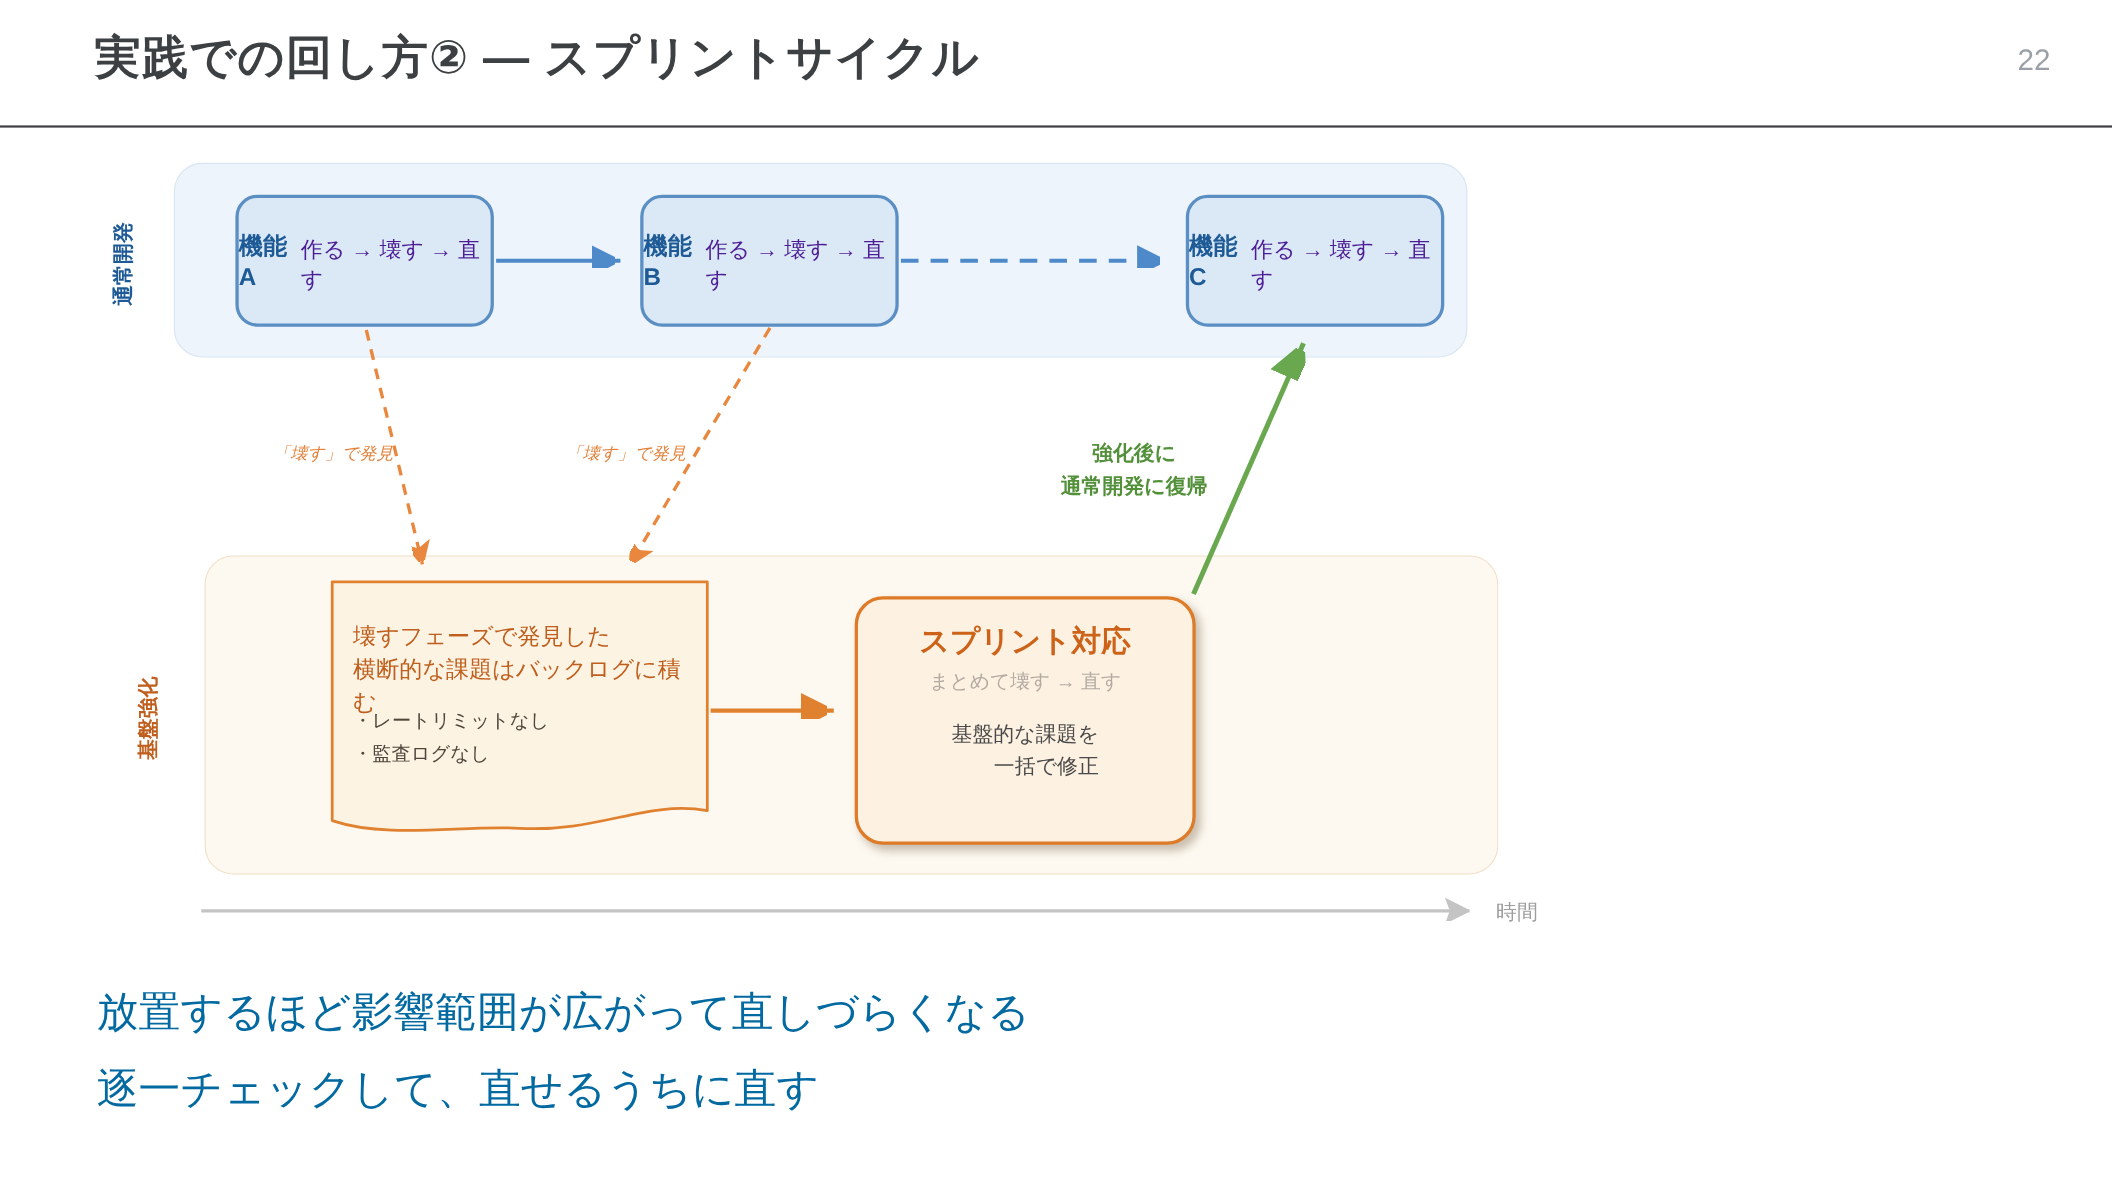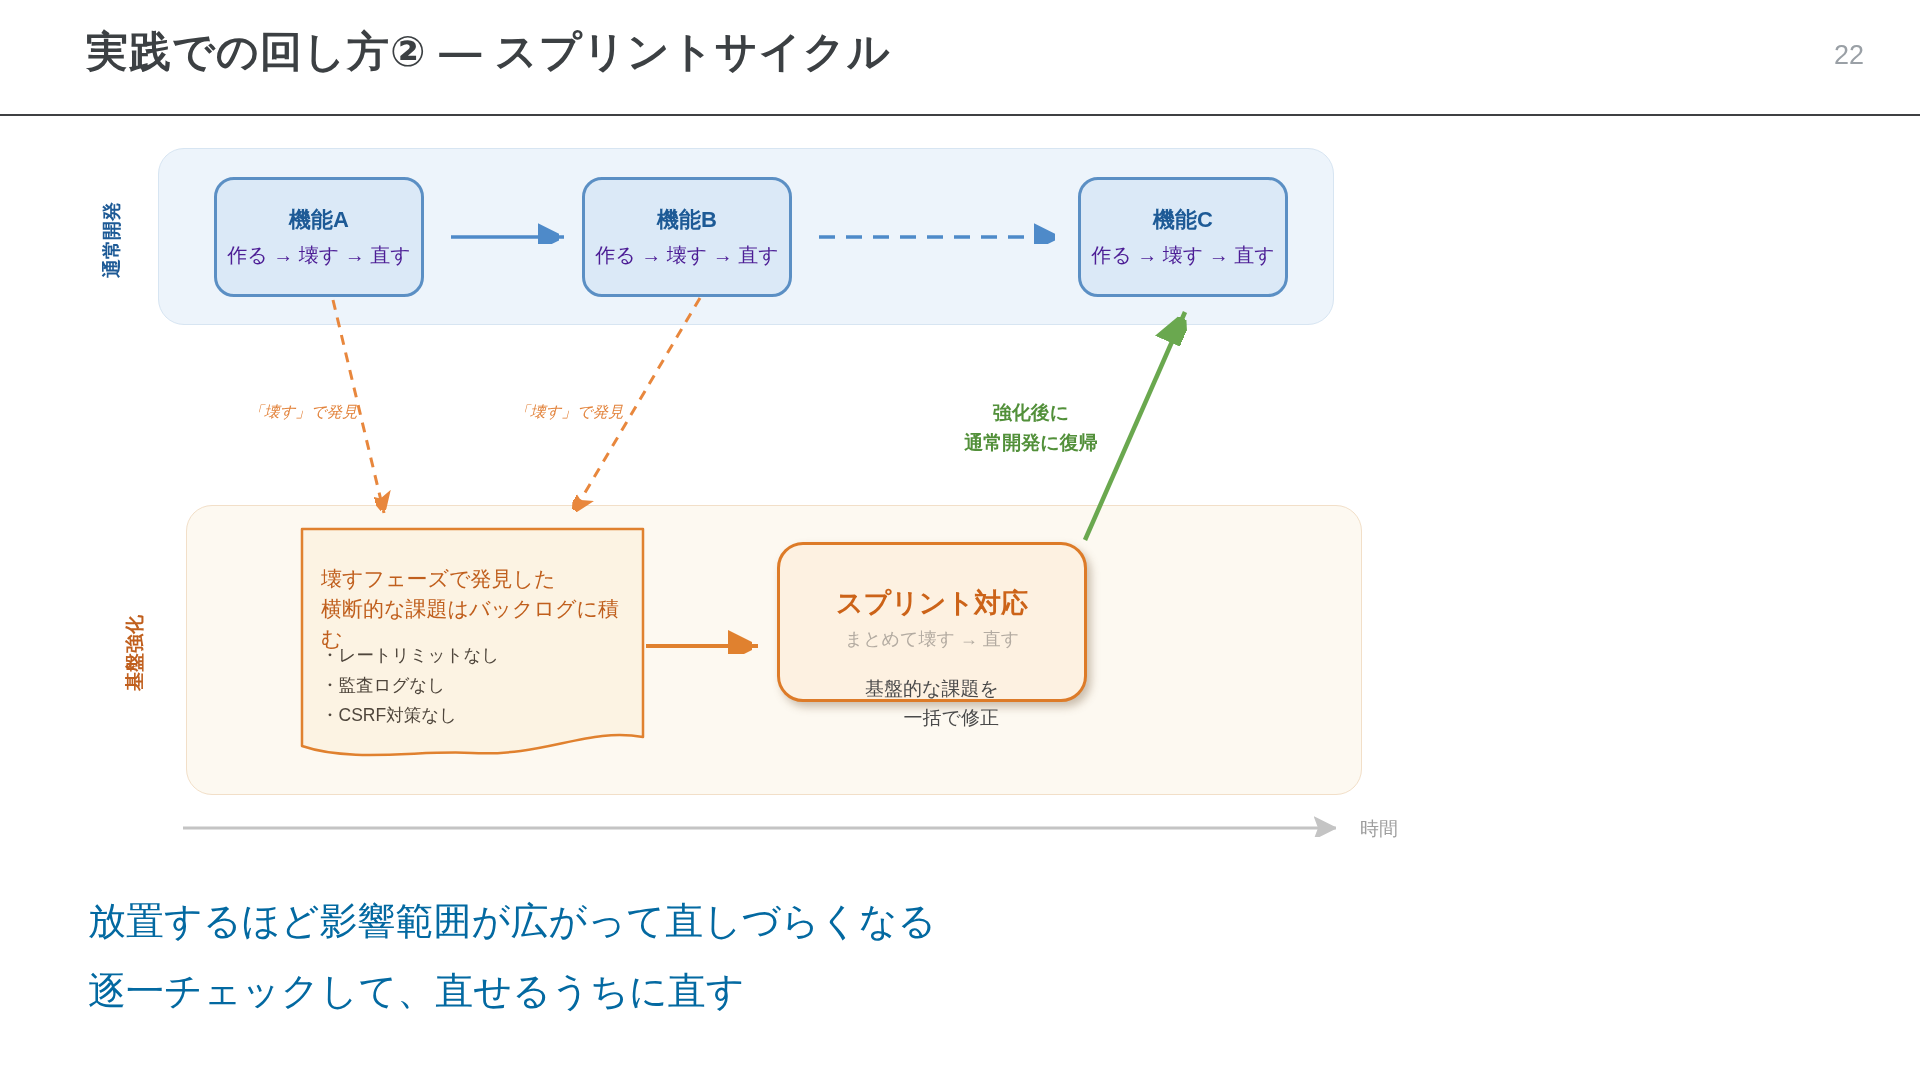--- a/index.html
+++ b/index.html
@@ -14,33 +14,33 @@
 
   
   .lane { position:absolute; border-radius:26px; }
   .lane-normal { left:158px; top:148px; width:1176px; height:177px; background:#edf4fb; border:1.5px solid #d7e5f2; }
   .lane-foundation { left:186px; top:505px; width:1176px; height:290px; background:#fdf9f1; border:1.5px solid #f2dfc8; }
   .lane-label { position:absolute; font-size:19px; font-weight:700; white-space:nowrap; transform:rotate(-90deg); transform-origin:center center; }
   .lane-label-normal { left:72px; top:227px; width:80px; text-align:center; color:#1d5a96; }
   .lane-label-foundation { left:95px; top:640px; width:80px; text-align:center; color:#c05f1d; }
 
   
-  .feature-box { position:absolute; top:177px; width:210px; height:120px; background:#dbe9f7; border:3px solid #5b8fc4; border-radius:20px;
-                 display:flex; flex-direction:column; align-items:center; justify-content:center; }
+  .feature-box { position:absolute; top:177px; width:235px; height:120px; background:#dbe9f7; border:3px solid #5b8fc4; border-radius:20px;
+                 display:flex; align-items:center; justify-content:space-between; }
   .feature-a { left:214px; } .feature-b { left:582px; } .feature-c { left:1078px; }
   .feature-title { font-size:22px; font-weight:700; color:#1d5a96; }
   .feature-subtitle { font-size:20px; color:#4c1d95; margin-top:7px; }
 
   
   .note-title { position:absolute; left:321px; top:564px; width:312px; font-size:21px; font-weight:400; color:#c05f1d; line-height:1.42; }
   .note-list { position:absolute; left:321px; top:640px; width:312px; font-size:17.5px; color:#4f463c; line-height:1.72; }
 
   
-  .sprint-box { position:absolute; left:777px; top:542px; width:310px; height:160px; background:#fdf1e1; border:3.5px solid #dd7b28; border-radius:26px;
-                box-shadow:4px 5px 8px rgba(110,80,50,0.35); display:flex; flex-direction:column; align-items:center; justify-content:flex-start; padding-top:40px; }
+  .sprint-box { position:absolute; left:777px; top:542px; width:310px; height:226px; background:#fdf1e1; border:3.5px solid #dd7b28; border-radius:26px;
+                box-shadow:4px 5px 8px rgba(110,80,50,0.35); display:flex; flex-direction:column; align-items:center; justify-content:flex-start; padding-top:20px; }
   .sprint-title { font-size:27px; font-weight:700; color:#cc6318; }
   .sprint-subtitle { font-size:18px; color:#b3aba1; margin-top:6px; }
   .sprint-body { font-size:19px; color:#4a4a4a; margin-top:24px; line-height:1.5; text-align:right; }
 
   
   .discover-label { position:absolute; top:402px; width:130px; font-size:15.5px; font-style:italic; color:#e2823a; text-align:center; white-space:nowrap; }
   .discover-a { left:238px; } .discover-b { left:504px; }
   .return-label { position:absolute; left:946px; top:398px; width:170px; font-size:19px; font-weight:700; color:#52903a; text-align:center; line-height:1.6; }
 
   .timeline-label { position:absolute; left:1360px; top:816px; font-size:19px; color:#9e9e9e; }
@@ -122,21 +122,20 @@
     <line x1="183" y1="828" x2="1336" y2="828" stroke="#c4c4c4" stroke-width="3" marker-end="url(#head-gray)"></line>
   </svg>
 
   <div class="note-title">
     <div>壊すフェーズで発見した</div>
     <div>横断的な課題はバックログに積む</div>
   </div>
   <div class="note-list">
     <div>・レートリミットなし</div>
     <div>・監査ログなし</div>
-    <div>・CSRF対策なし</div>
   </div>
 
   <div class="discover-label discover-a">「壊す」で発見</div>
   <div class="discover-label discover-b">「壊す」で発見</div>
   <div class="return-label">
     <div>強化後に</div>
     <div>通常開発に復帰</div>
   </div>
 
   <div class="timeline-label">時間</div>

